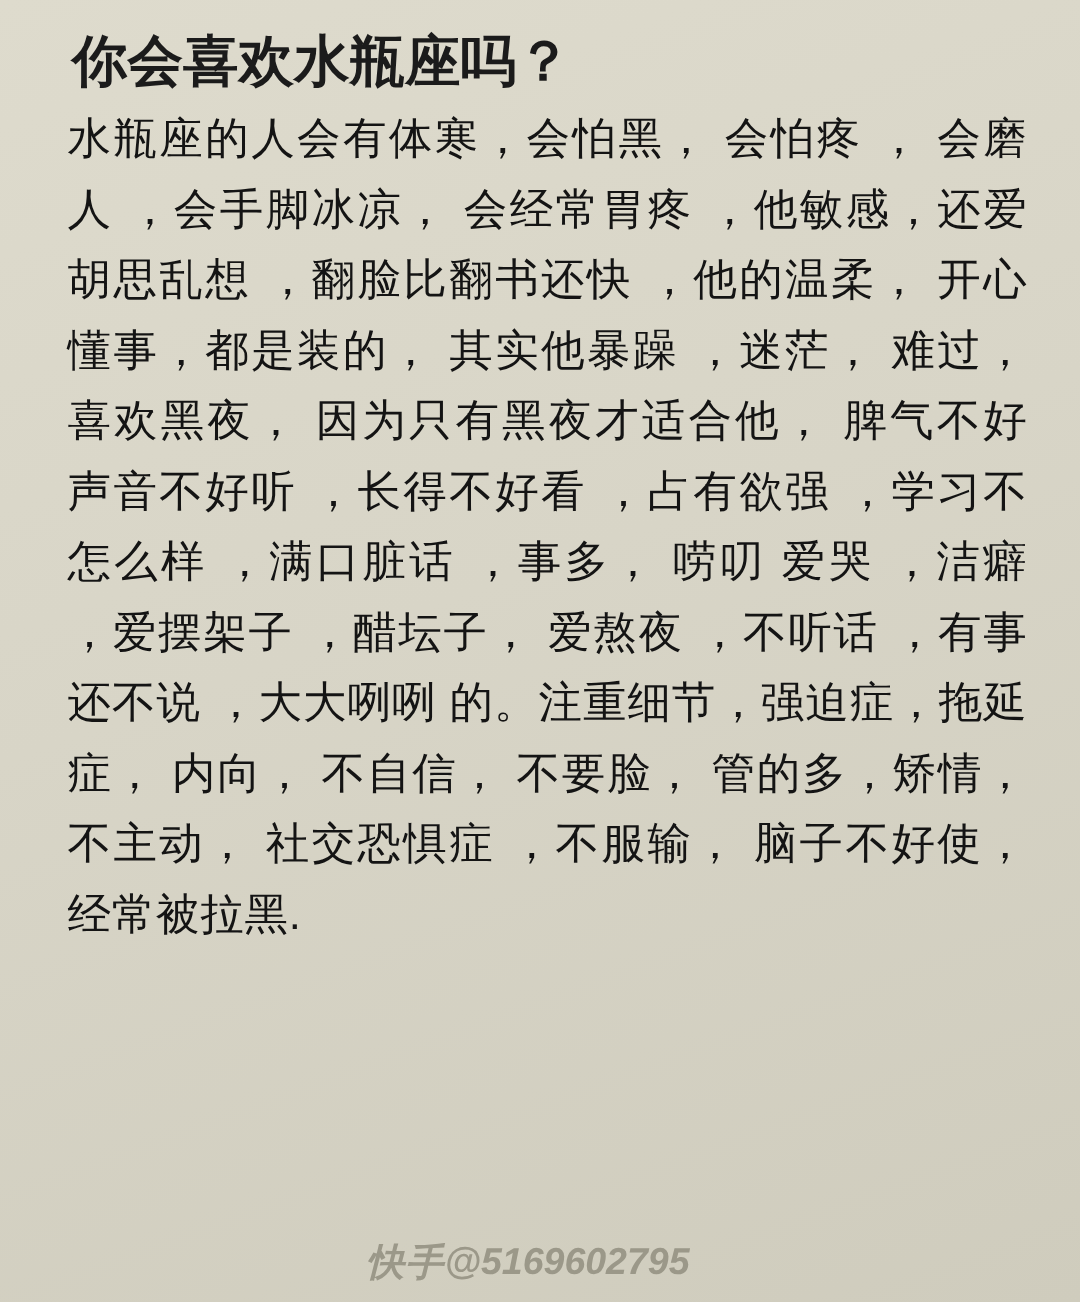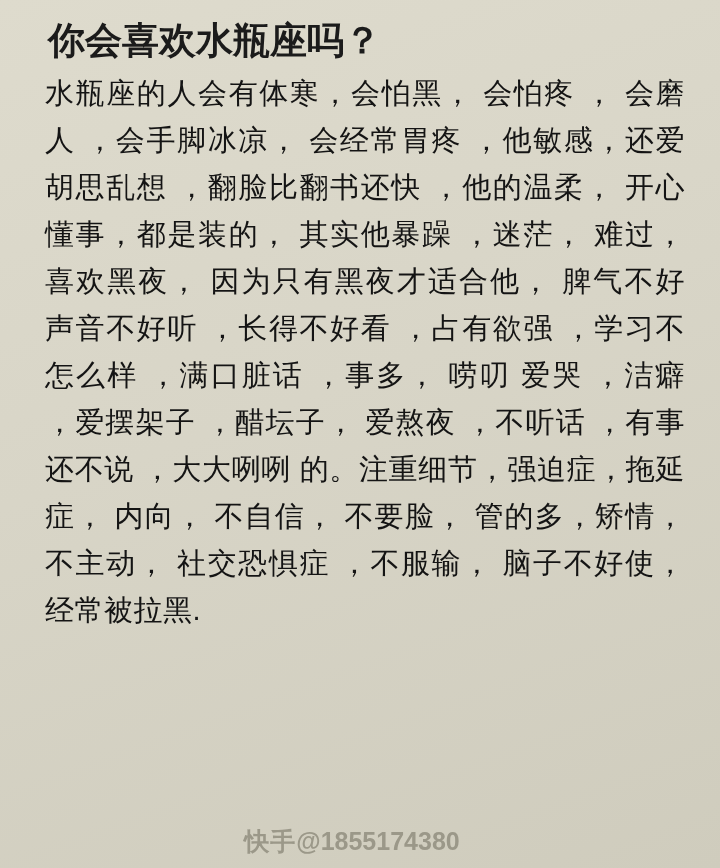--- a/index.html
+++ b/index.html
@@ -46,20 +46,21 @@
   .watermark-bar {
     position: absolute;
     left: 0;
     right: 16px;
     bottom: 0;
     height: 54px;
     display: flex;
     align-items: center;
     justify-content: center;
     gap: 0;
+    font-style: italic;
   }
   .wm-logo {
     font-size: 25px;
     font-weight: bold;
     color: #9b9889;
     letter-spacing: 1px;
   }
   .wm-id {
     font-size: 25px;
     font-weight: bold;
@@ -71,16 +72,16 @@
 <body>
 
 <div class="page">
 
   <h1 class="title">你会喜欢水瓶座吗？</h1>
 
   <div class="body-text">水瓶座的人会有体寒，会怕黑， 会怕疼 ， 会磨人 ，会手脚冰凉， 会经常胃疼 ，他敏感，还爱胡思乱想 ，翻脸比翻书还快 ，他的温柔， 开心懂事，都是装的， 其实他暴躁 ，迷茫， 难过， 喜欢黑夜， 因为只有黑夜才适合他， 脾气不好 声音不好听 ，长得不好看 ，占有欲强 ，学习不怎么样 ，满口脏话 ，事多， 唠叨 爱哭 ，洁癖 ，爱摆架子 ，醋坛子， 爱熬夜 ，不听话 ，有事还不说 ，大大咧咧 的。注重细节，强迫症，拖延症， 内向， 不自信， 不要脸， 管的多，矫情， 不主动， 社交恐惧症 ，不服输， 脑子不好使，经常被拉黑.</div>
 
   <div class="watermark-bar">
     <span class="wm-logo">快手</span>
-    <span class="wm-id">@1855174380</span>
+    <span class="wm-id">@5169602795</span>
   </div>
 
 </div>
 
 </body></html>

